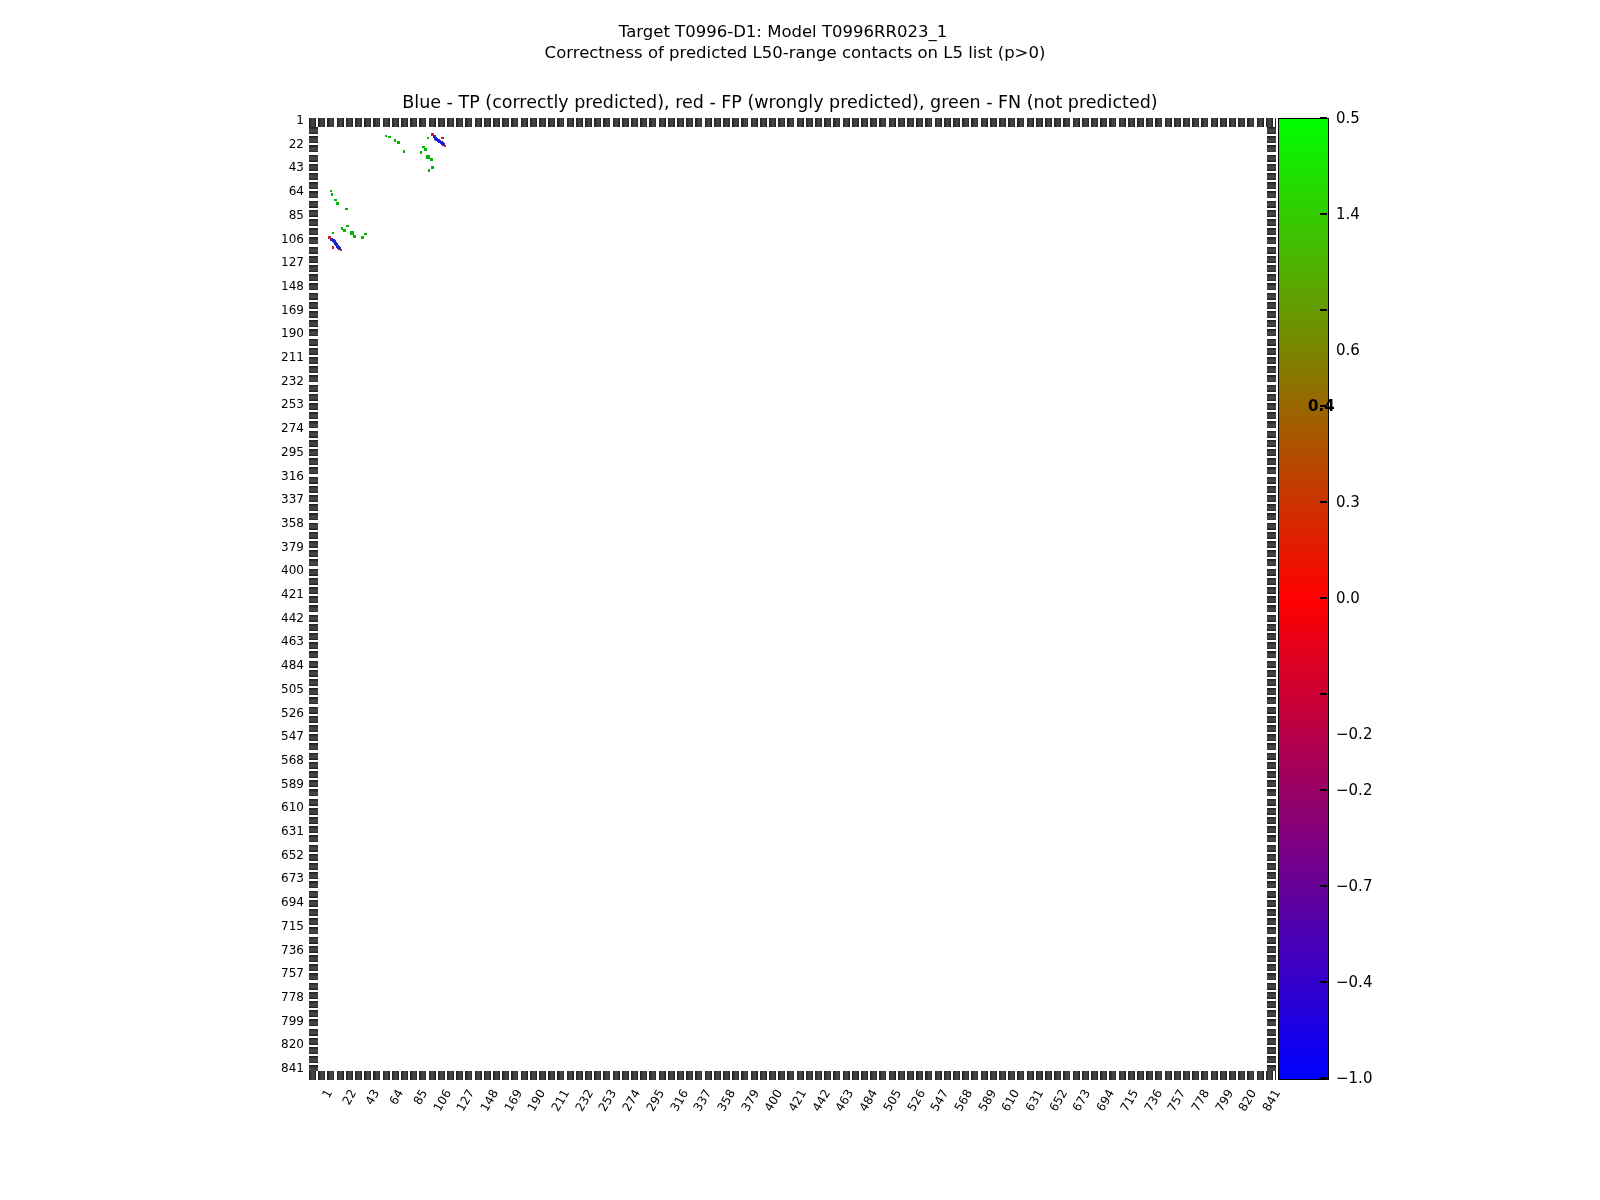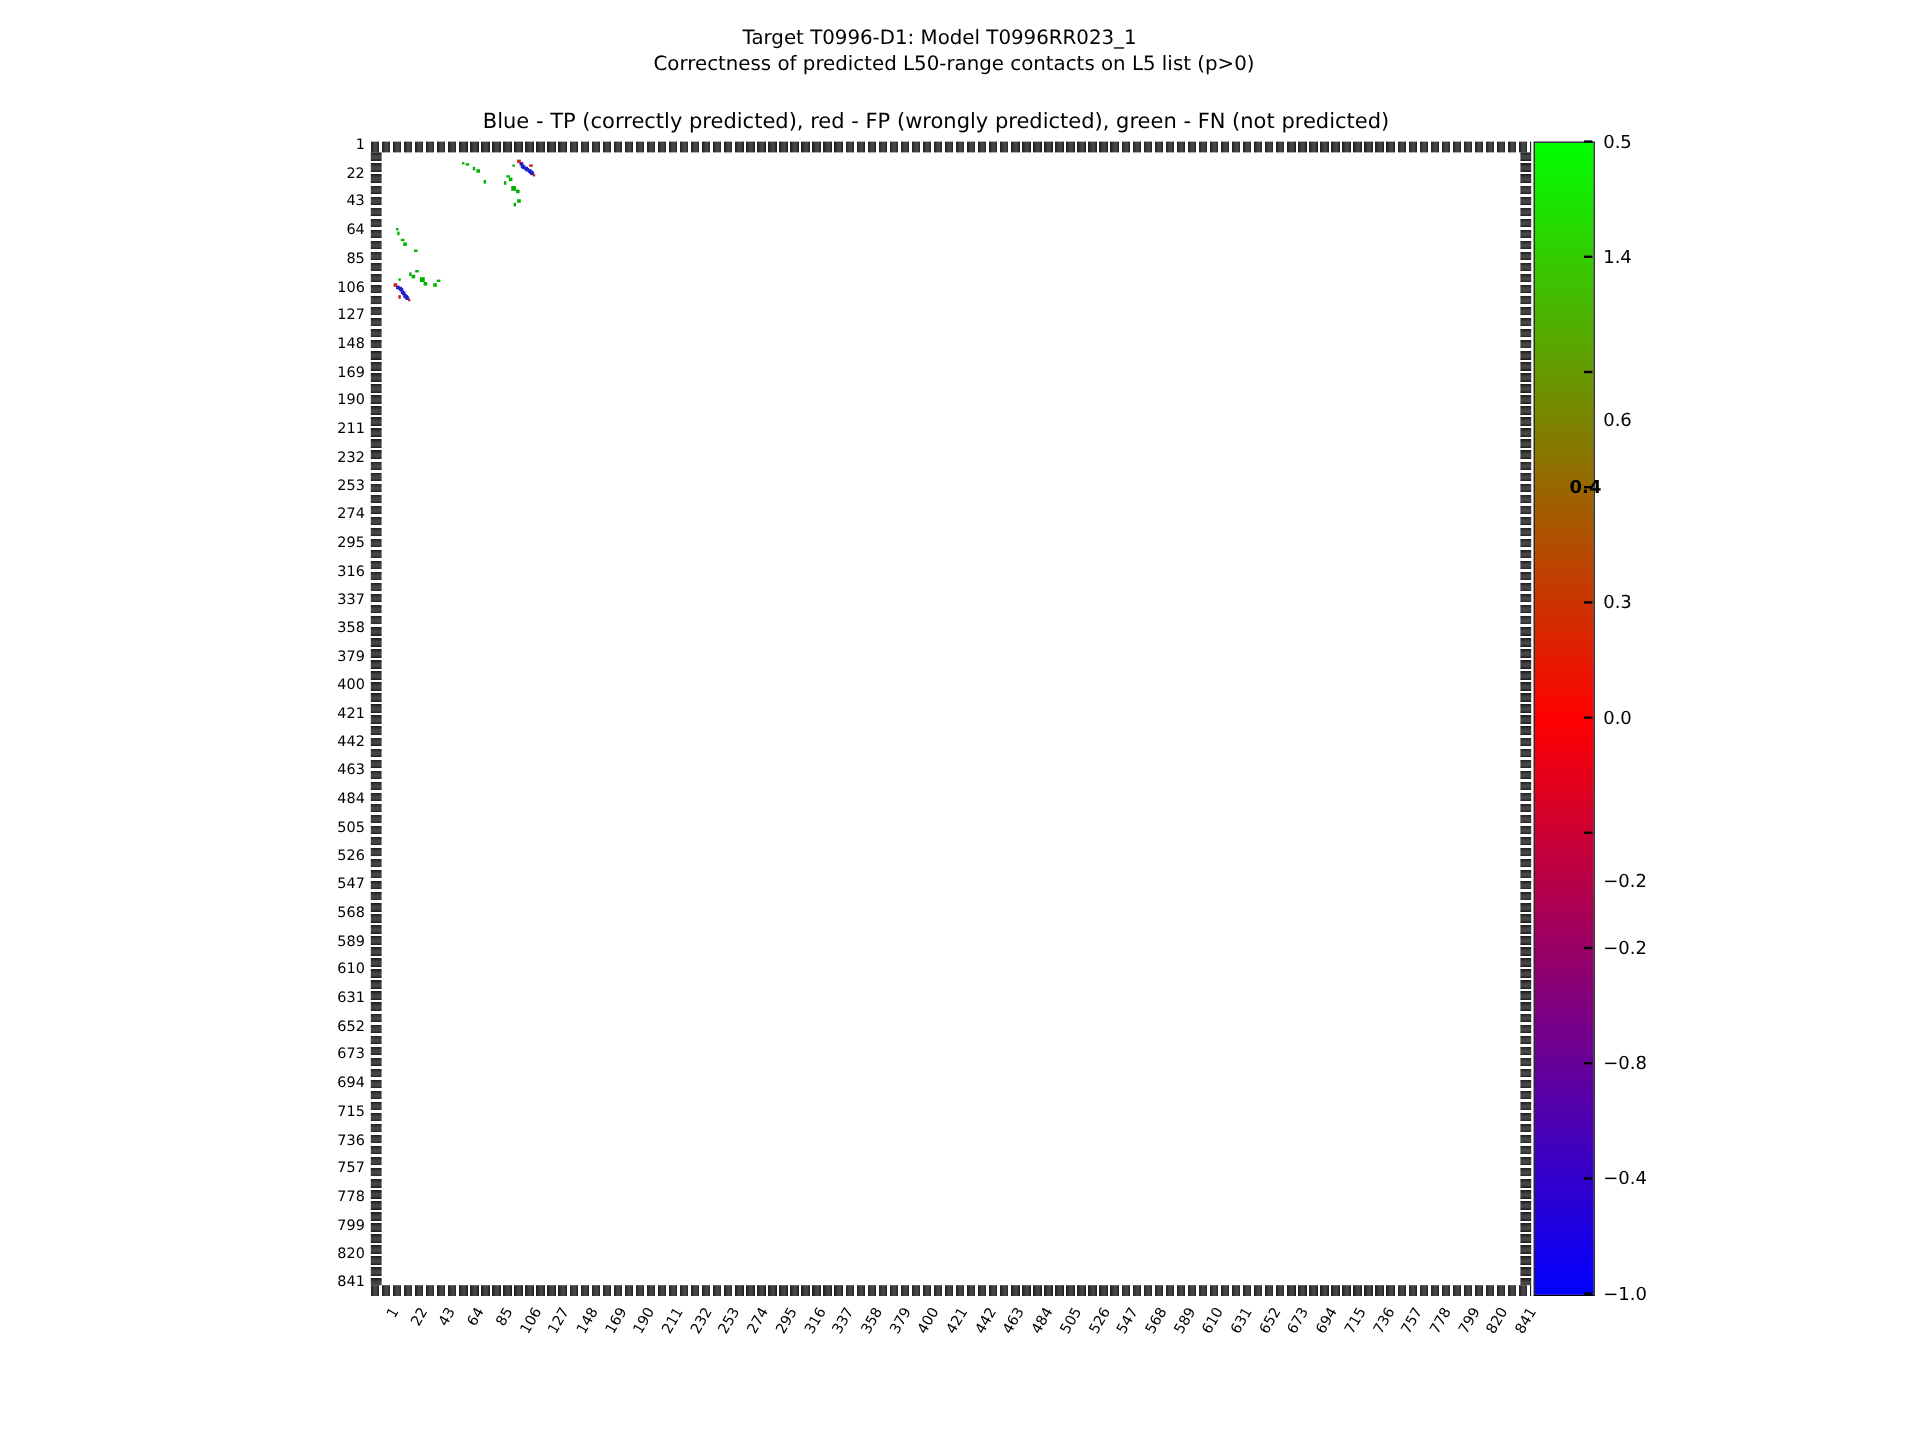--- a/index.html
+++ b/index.html
@@ -193,20 +193,20 @@
         <div class="cblabel" style="left: 1308px; top: 397px; font-weight: bold;">0.4</div>
         <div class="cbtick" style="left: 1320px; top: 501.2px;"></div>
         <div class="cblabel" style="left: 1336px; top: 493px;">0.3</div>
         <div class="cbtick" style="left: 1320px; top: 597.2px;"></div>
         <div class="cblabel" style="left: 1336px; top: 589px;">0.0</div>
         <div class="cbtick" style="left: 1320px; top: 693.2px;"></div>
         <div class="cblabel" style="left: 1336px; top: 725px;">−0.2</div>
         <div class="cbtick" style="left: 1320px; top: 789.2px;"></div>
         <div class="cblabel" style="left: 1336px; top: 781px;">−0.2</div>
         <div class="cbtick" style="left: 1320px; top: 885.2px;"></div>
-        <div class="cblabel" style="left: 1336px; top: 877px;">−0.8</div>
+        <div class="cblabel" style="left: 1336px; top: 877px;">−0.7</div>
         <div class="cbtick" style="left: 1320px; top: 981.2px;"></div>
         <div class="cblabel" style="left: 1336px; top: 973px;">−0.4</div>
         <div class="cbtick" style="left: 1320px; top: 1077.2px;"></div>
         <div class="cblabel" style="left: 1336px; top: 1069px;">−1.0</div>
       </div>
   </div>
 </div>
 
 </body></html>

